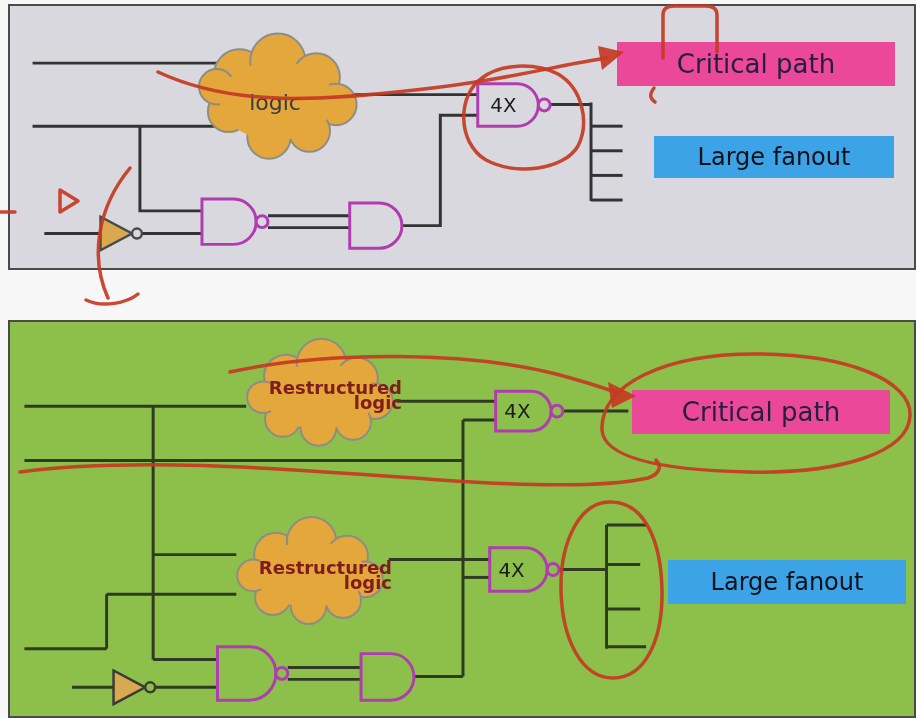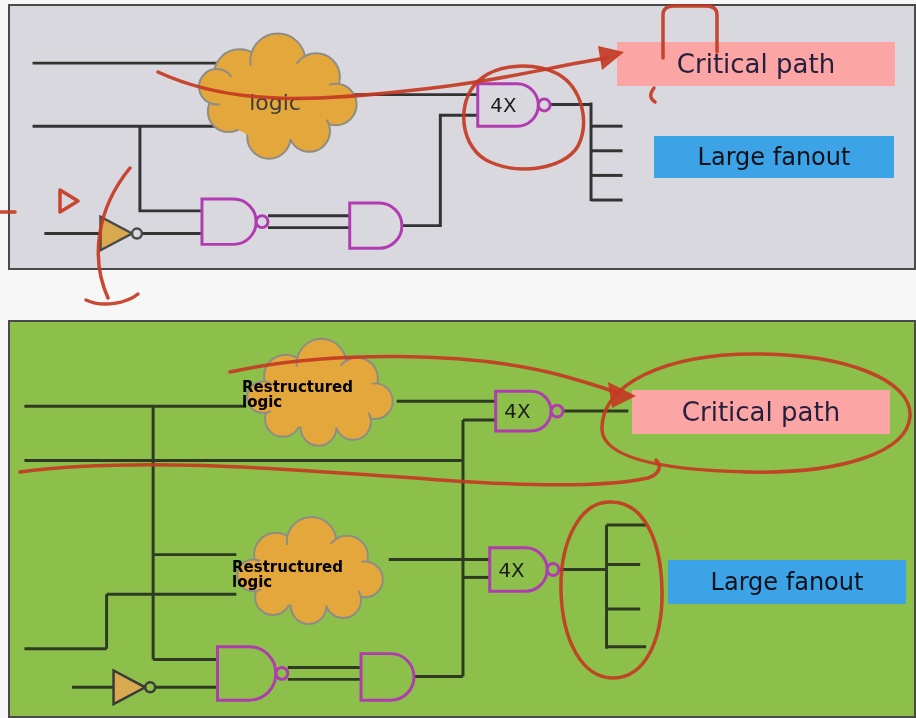--- a/index.html
+++ b/index.html
@@ -13,26 +13,26 @@
   .wire{stroke:#333;stroke-width:3;fill:none;}
   .panel-after .wire{stroke:#2e3b22;}
   .gate{stroke:#b13bb1;stroke-width:3;}
   .fb{fill:#d8d8de;}
   .fa{fill:#8cc04a;}
   .cloudpart{fill:#e4a73b;stroke:#8d8d85;stroke-width:2;}
   .cloudfill{fill:#e4a73b;stroke:none;}
   .gate-label{font-family:"DejaVu Sans",sans-serif;font-size:20px;fill:#1c1c1c;text-anchor:middle;}
   .box{position:absolute;display:flex;align-items:center;justify-content:center;
        font-family:"DejaVu Sans",sans-serif;font-size:26px;}
-  .critical{background:#fca5a5;color:#241f3d;}
+  .critical{background:#ec4899;color:#241f3d;}
   .fanout{background:#3ba3e6;color:#101018;font-size:24px;margin-left:16px;}
   .cloud-label{position:absolute;text-align:center;color:#3b3b3b;
        font-family:"DejaVu Sans",sans-serif;font-size:22px;}
-  .cloud-label-red{position:absolute;text-align:left;color:#000000;font-weight:bold;
-       font-size:15px;line-height:15px;font-family:"DejaVu Sans",sans-serif;}
+  .cloud-label-red{position:absolute;text-align:right;color:#7f1d1d;font-weight:bold;
+       font-size:18px;line-height:15px;font-family:"DejaVu Sans",sans-serif;}
   .annotations{position:absolute;left:0;top:0;width:916px;height:718px;pointer-events:none;}
   .red{stroke:#c43a22;stroke-width:3.5;fill:none;stroke-linecap:round;stroke-linejoin:round;opacity:.92;}
   .red-fill{fill:#c43a22;stroke:none;opacity:.92;}
 </style>
 </head>
 <body>
 
 <div class="stage">
 
   <div class="panel panel-before">

